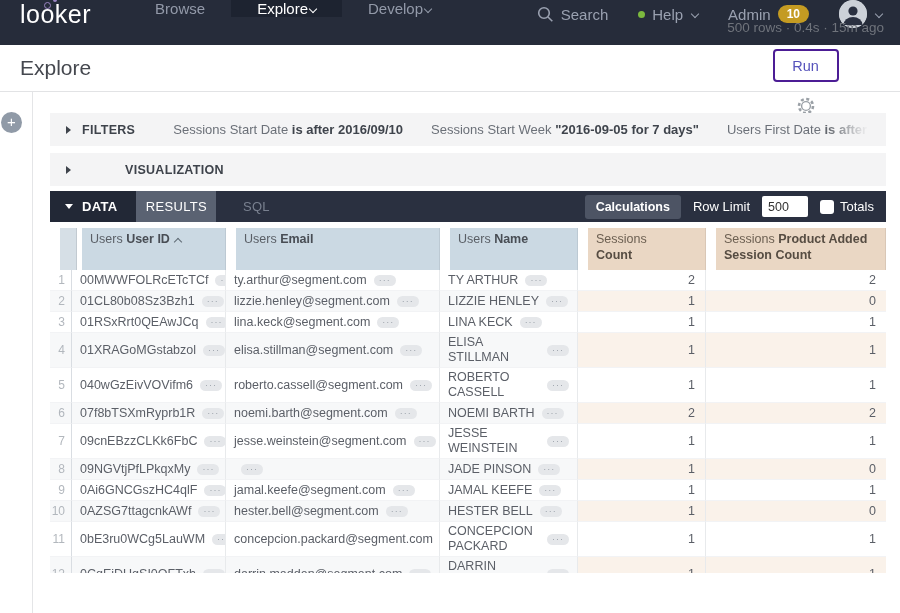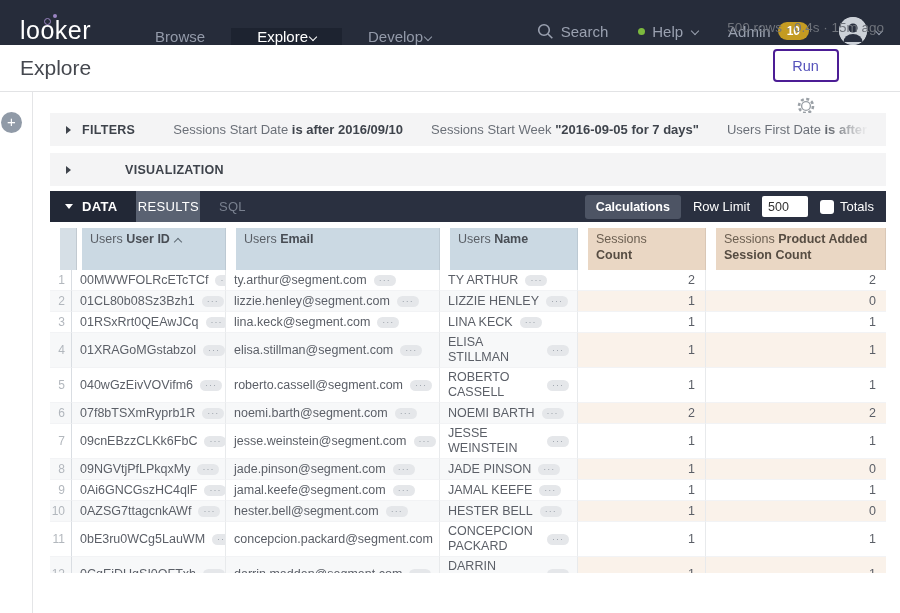--- a/index.html
+++ b/index.html
@@ -1,21 +1,21 @@
 <!DOCTYPE html>
 <html><head>
 <meta charset="utf-8">
 <style>
   * { margin:0; padding:0; box-sizing:border-box; }
   html,body { background:#fff; }
   body { font-family:"Liberation Sans","DejaVu Sans",sans-serif; }
   .page { position:relative; width:900px; height:613px; overflow:hidden; background:#fff; }
 
   
-  .navbar { position:absolute; top:0; left:0; width:900px; height:45px; background:#262c3a; display:flex; align-items:flex-end; }
+  .navbar { position:absolute; top:0; left:0; width:900px; height:45px; background:#262c3a; display:flex; align-items:flex-start; }
   .logo { display:flex; align-items:center; margin-left:20px; position:relative; color:#fff; font-size:25px; letter-spacing:.5px; cursor:pointer; }
   .logo .bub1 { position:absolute; width:7px; height:7px; border:1.5px solid #9b85c2; border-radius:50%; top:2px; left:24px; }
   .logo .bub2 { position:absolute; width:4px; height:4px; background:#9b85c2; border-radius:50%; top:-2px; left:33px; }
   .nav-items { display:flex; margin-left:38px; align-items:stretch; }
   .nav-item { display:flex; align-items:center; padding:0 26px; font-size:15px; color:#939aa9; cursor:pointer; }
   .nav-item.active { background:#1d2330; color:#fff; }
   .nav-right { margin-left:auto; display:flex; align-items:center; gap:30px; margin-right:18px; }
   .nav-right .grp { display:flex; align-items:center; gap:7px; font-size:15px; color:#9aa1b0; cursor:pointer; }
   .dot-green { width:7px; height:7px; border-radius:50%; background:#7cb93e; }
   .badge { background:#c49b22; color:#fff; font-size:12px; font-weight:bold; border-radius:9px; padding:2px 9px; }
@@ -45,21 +45,21 @@
   .panel-title { font-size:12.5px; font-weight:bold; color:#3e434b; letter-spacing:.3px; margin-right:38px; cursor:pointer; }
   .filter-list { display:flex; gap:28px; white-space:nowrap; }
   .filter-item { font-size:13px; color:#6b7078; cursor:pointer; }
   .filter-item b { color:#3f444c; }
   .fade-right { position:absolute; right:0; top:0; bottom:0; width:70px; background:linear-gradient(to right, rgba(244,244,245,0), #f4f4f5 75%); pointer-events:none; }
 
   
   .data-bar { margin-top:5px; height:31px; background:#2a3040; display:flex; align-items:stretch; }
   .data-tab { display:flex; align-items:center; gap:9px; padding:0 19px 0 15px; background:#222836; color:#fff; font-size:13px; font-weight:bold; letter-spacing:.3px; cursor:pointer; }
   .tri-down { width:0; height:0; border-top:5px solid #fff; border-left:4px solid transparent; border-right:4px solid transparent; }
-  .bar-tab { width:64px; display:flex; align-items:center; justify-content:center; font-size:13px; letter-spacing:.3px; cursor:pointer; }
+  .bar-tab { width:80px; display:flex; align-items:center; justify-content:center; font-size:13px; letter-spacing:.3px; cursor:pointer; }
   .bar-tab.sel { background:#5a6272; color:#fff; }
   .bar-tab.dim { color:#79808f; }
   .bar-right { margin-left:auto; display:flex; align-items:center; gap:12px; margin-right:12px; }
   .calc-btn { background:#4d5464; border:none; color:#fff; font-weight:bold; font-size:12.5px; border-radius:3px; padding:5px 11px; font-family:inherit; cursor:pointer; }
   .rl-label, .totals-label { color:#fff; font-size:13px; }
   .rl-input { width:46px; height:21px; border:none; border-radius:2px; font-size:12.5px; padding-left:6px; color:#333; font-family:inherit; }
   .cbx { width:14px; height:14px; background:#fff; border-radius:3px; display:inline-block; cursor:pointer; }
   .totals-wrap { display:flex; align-items:center; gap:6px; }
 
   
@@ -322,21 +322,20 @@
             <div class="td meas">1</div>
             <div class="td meas">1</div>
           </div>
           <div class="t-row">
             <div class="td num">8</div>
             <div class="td dimc">
               <span>09NGVtjPfLPkqxMy</span>
               <span class="pill">···</span>
             </div>
             <div class="td dimc">
-              <span>jade.pinson@segment.com</span>
               <span class="pill">···</span>
             </div>
             <div class="td dimc">
               <span>JADE PINSON</span>
               <span class="pill">···</span>
             </div>
             <div class="td meas">1</div>
             <div class="td meas">0</div>
           </div>
           <div class="t-row">

